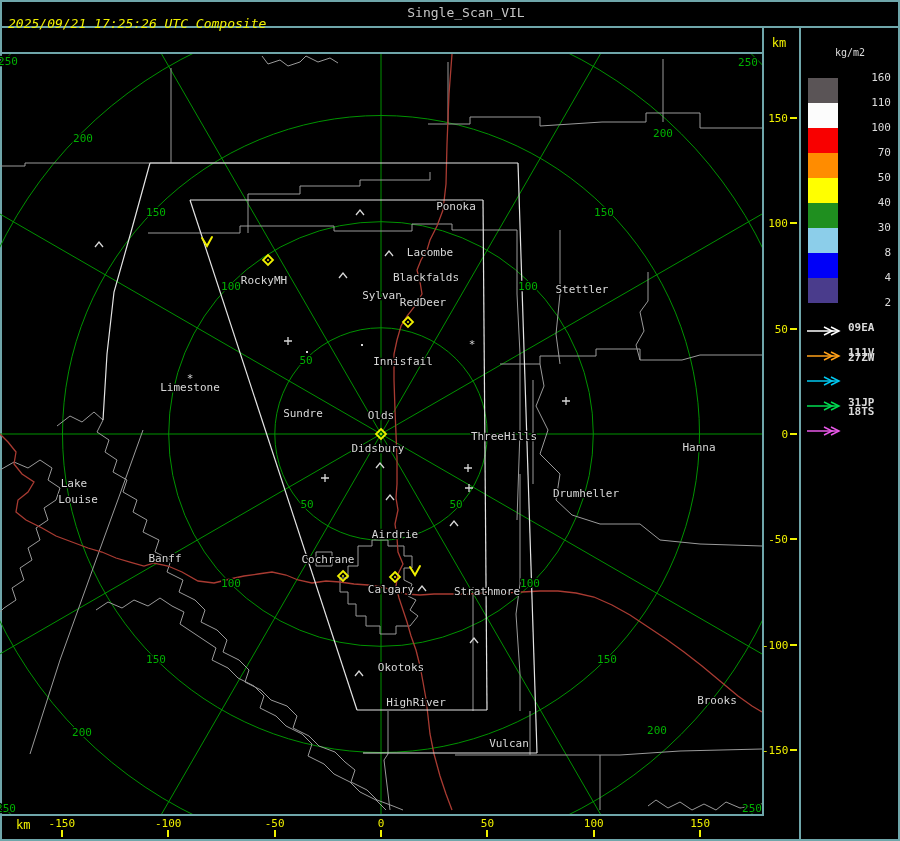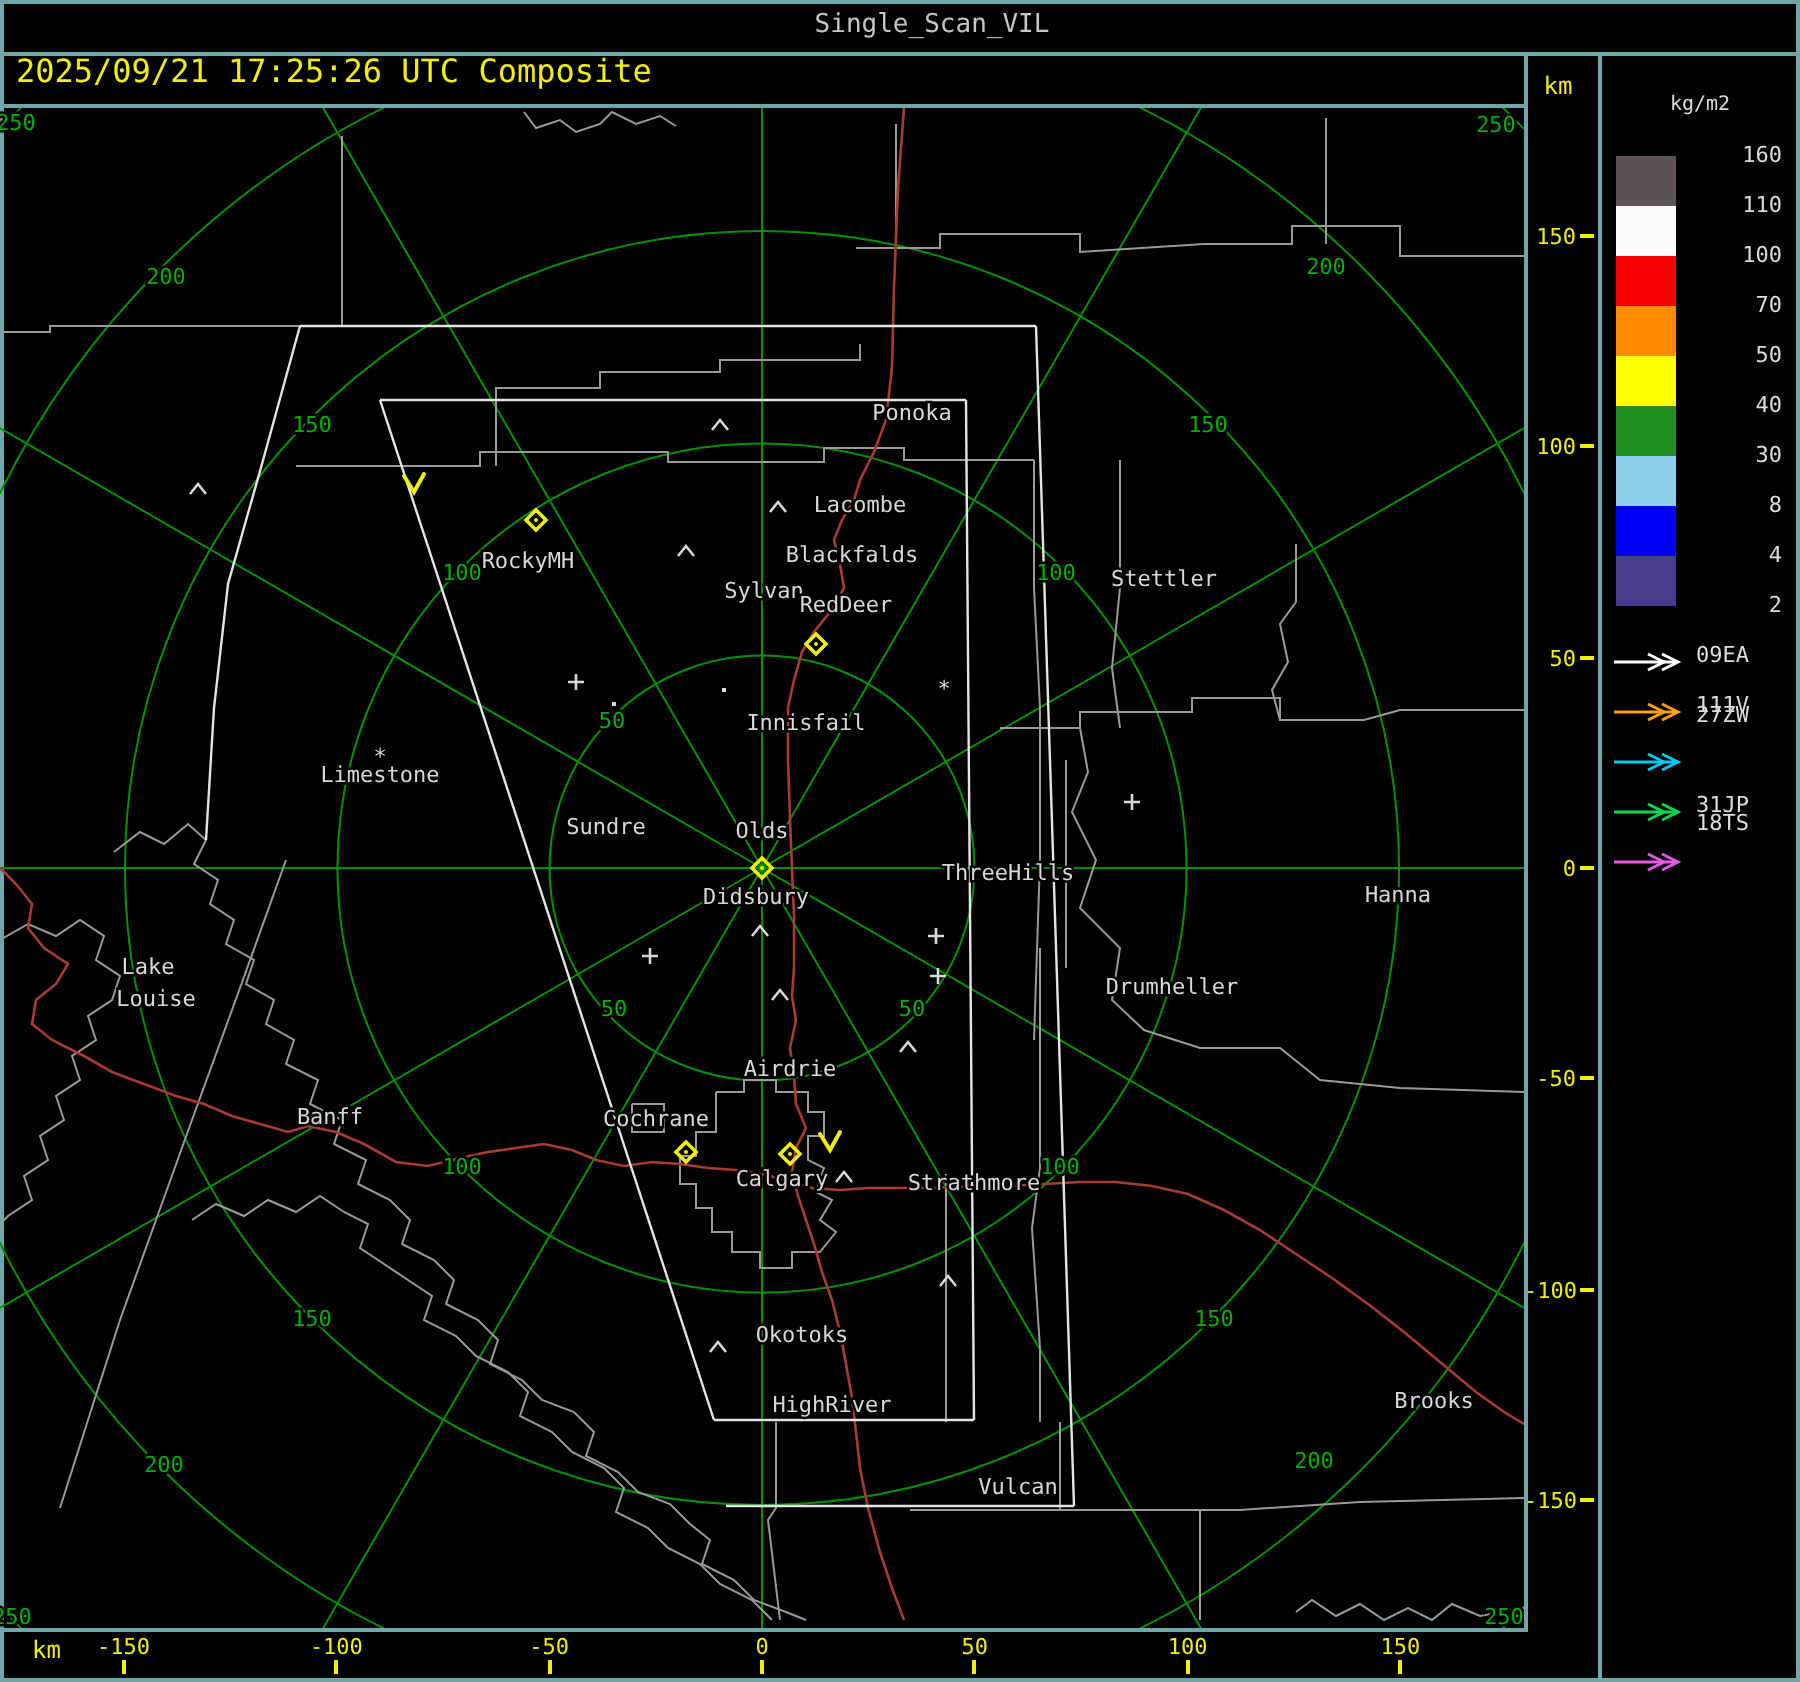--- a/index.html
+++ b/index.html
@@ -1,35 +1,35 @@
 <!DOCTYPE html>
 <html><head>
 <meta charset="utf-8">
 <style>
   html,body{margin:0;padding:0;background:#000;}
   #screen{position:relative;width:900px;height:841px;background:#000;overflow:hidden;
           font-family:"DejaVu Sans Mono", monospace;}
   .cy{position:absolute;background:#6FA6AA;}
   #title-bar{position:absolute;left:0;top:2px;width:900px;height:22px;color:#C6C6C6;
              font-size:13px;text-align:center;line-height:22px;margin-left:16px;}
-  #stamp-bar{position:absolute;left:8px;top:26px;width:740px;height:20px;color:#F0F000;
-             font-size:16px;line-height:20px;white-space:pre;}
+  #stamp-bar{position:absolute;left:8px;top:14px;width:740px;height:20px;color:#F0F000;
+             font-size:13px;line-height:20px;white-space:pre;font-style:italic;}
   #km-top-right{position:absolute;left:763px;top:36px;width:32px;text-align:center;
                 color:#F0F000;font-size:12px;}
   #km-bottom{position:absolute;left:16px;top:818px;color:#F0F000;font-size:12px;}
   .baxis-lab{position:absolute;top:817px;width:60px;margin-left:-30px;text-align:center;
              color:#F0F000;font-size:11px;}
   .baxis-tick{position:absolute;top:830px;width:2px;height:7px;background:#F0F000;}
   .raxis-lab{position:absolute;left:762px;width:26px;text-align:right;color:#F0F000;font-size:11px;}
   .raxis-tick{position:absolute;left:790px;width:7px;height:2px;background:#F0F000;}
   #legend-unit{position:absolute;left:820px;top:47px;width:60px;text-align:center;
                color:#DCDCDC;font-size:10px;}
   .sw{position:absolute;left:808px;width:30px;height:25px;}
   .sw-lab{position:absolute;left:851px;width:40px;color:#DCDCDC;font-size:11px;height:12px;line-height:12px;text-align:right;}
-  .trk-lab{position:absolute;left:848px;width:46px;color:#DCDCDC;font-size:11px;height:12px;line-height:12px;}
+  .trk-lab{position:absolute;left:848px;width:46px;color:#DCDCDC;font-size:11px;height:12px;line-height:12px;font-weight:bold;}
   .trk-arrow{position:absolute;left:805px;width:40px;height:12px;}
   #mapsvg{position:absolute;left:0;top:54px;}
   #mapsvg text{paint-order:stroke;stroke:#000;stroke-width:2.5px;}
   .town{fill:#D8D8D8;font-size:11px;font-family:"DejaVu Sans Mono",monospace;text-anchor:middle;}
   .rlab{fill:#00B000;font-size:11px;font-family:"DejaVu Sans Mono",monospace;text-anchor:middle;}
 </style>
 </head>
 <body>
 
 <div id="screen">

